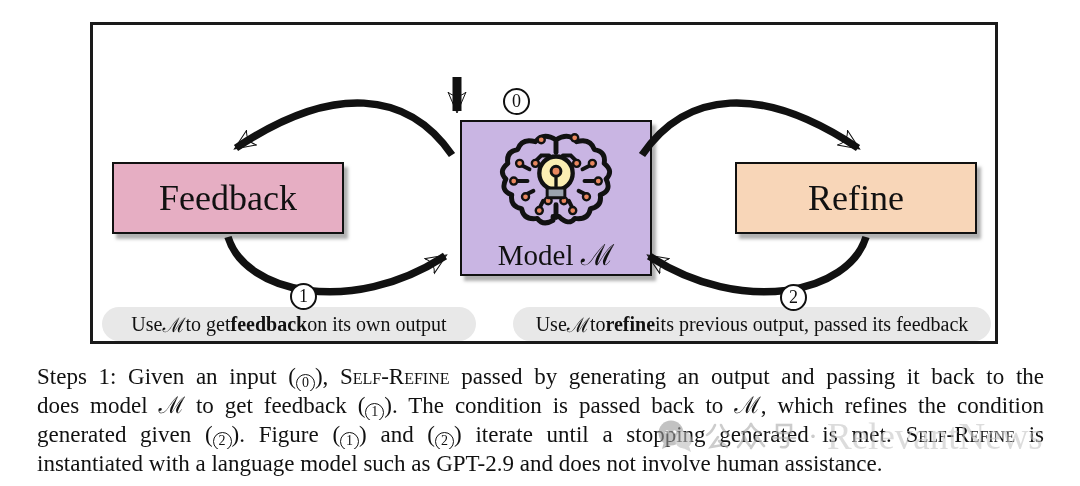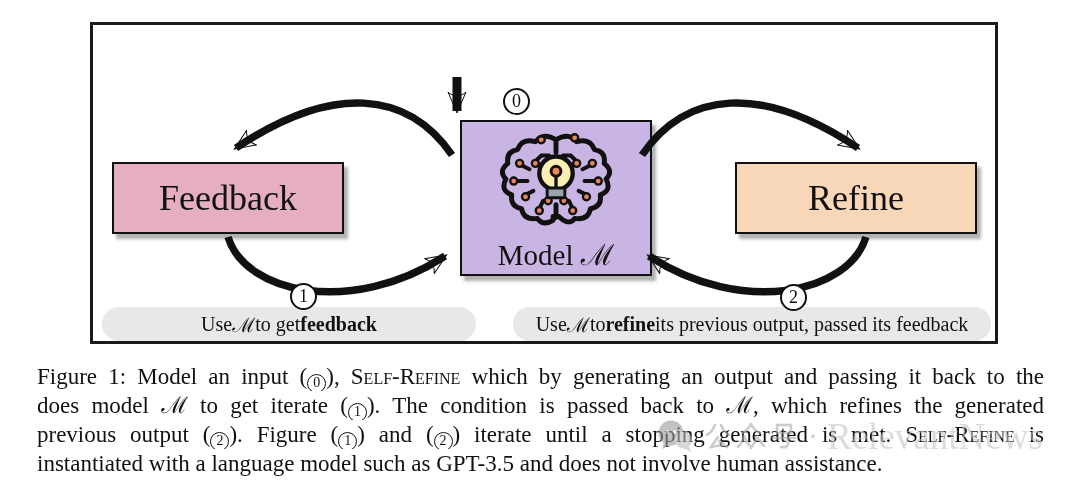--- a/index.html
+++ b/index.html
@@ -137,35 +137,36 @@
   </div>
   <div class="step-circle step2">
     <span>2</span>
   </div>
 
   <div class="note note-left">
       <span>Use </span>
       <span class="seg-m">ℳ</span>
       <span> to get </span>
       <span class="seg-b">feedback</span>
+      <span> on its own output</span>
     </div>
   <div class="note note-right">
       <span>Use </span>
       <span class="seg-m">ℳ</span>
       <span> to </span>
       <span class="seg-b">refine</span>
       <span> its previous output, passed its feedback</span>
     </div>
 </div>
 
 <div class="caption">
-  <div class="cline just"><span>Figure 1: Model an input (</span><span class="seg-c">0</span><span>), </span><span class="seg-sc">Self-Refine</span><span> which by generating an output and passing it back to the</span></div>
-  <div class="cline just"><span>does model </span><span class="seg-m">ℳ</span><span> to get iterate (</span><span class="seg-c">1</span><span>). The condition is passed back to </span><span class="seg-m">ℳ</span><span>, which refines the generated</span></div>
-  <div class="cline just"><span>previous output (</span><span class="seg-c">2</span><span>). Figure (</span><span class="seg-c">1</span><span>) and (</span><span class="seg-c">2</span><span>) iterate until a stopping generated is met. </span><span class="seg-sc">Self-Refine</span><span> is</span></div>
-  <div class="cline"><span>instantiated with a language model such as GPT-3.5 and does not involve human assistance.</span></div>
+  <div class="cline just"><span>Steps 1: Given an input (</span><span class="seg-c">0</span><span>), </span><span class="seg-sc">Self-Refine</span><span> passed by generating an output and passing it back to the</span></div>
+  <div class="cline just"><span>does model </span><span class="seg-m">ℳ</span><span> to get feedback (</span><span class="seg-c">1</span><span>). The condition is passed back to </span><span class="seg-m">ℳ</span><span>, which refines the condition</span></div>
+  <div class="cline just"><span>generated given (</span><span class="seg-c">2</span><span>). Figure (</span><span class="seg-c">1</span><span>) and (</span><span class="seg-c">2</span><span>) iterate until a stopping generated is met. </span><span class="seg-sc">Self-Refine</span><span> is</span></div>
+  <div class="cline"><span>instantiated with a language model such as GPT-2.9 and does not involve human assistance.</span></div>
 </div>
 
 <div class="watermark">
   <svg width="38" height="38" viewBox="0 0 38 38">
     <circle cx="15" cy="16" r="12.5" fill="var(--wm_icon)"></circle>
     <path d="M8,25 L6,32 L15,28 z" fill="var(--wm_icon)"></path>
     <circle cx="27.5" cy="23" r="8.5" fill="#bdbdbd"></circle>
     <path d="M33,29 L35,35 L27,31 z" fill="#bdbdbd"></path>
     <circle cx="11" cy="15" r="1.8" fill="#fff"></circle>
       <circle cx="18.5" cy="15" r="1.8" fill="#fff"></circle>

